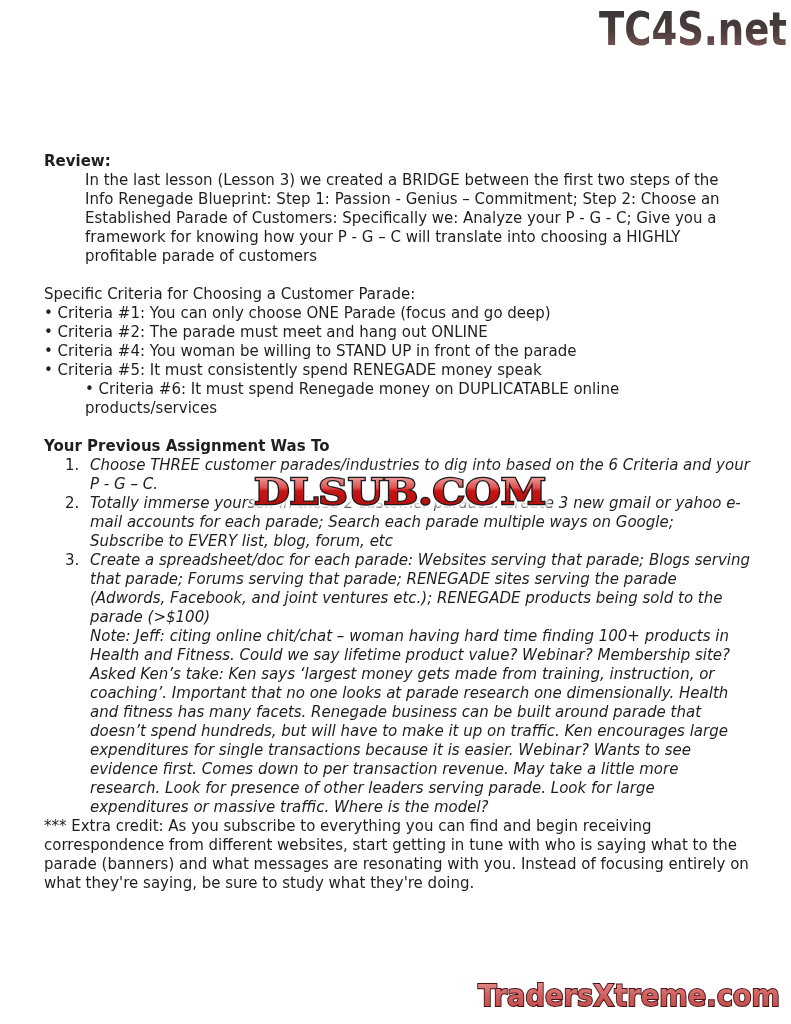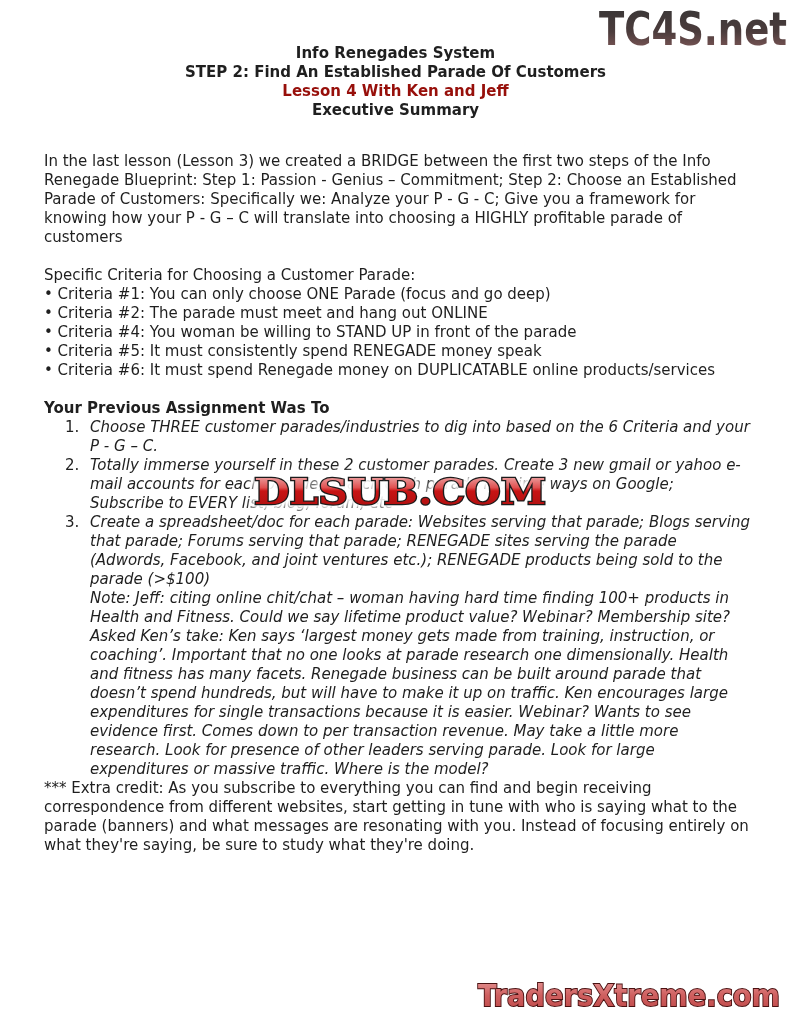--- a/index.html
+++ b/index.html
@@ -17,21 +17,21 @@
   .wm-top { position:absolute; top:3px; right:2px; z-index:4; }
   
   .header {
     position:absolute; top:44px; left:0; width:100%;
     text-align:center; font-weight:bold; z-index:1;
   }
   .header .lesson { color:#970f0a; }
   
   .content { position:absolute; top:152px; left:44px; width:706px; z-index:1; }
   .bold { font-weight:bold; }
-  .gap-after { margin-bottom:19px; }
+  .gap-after { margin-bottom:19px;margin-left:41px; }
   .olist { margin-top:0; }
   .li-row { display:flex; }
   .li-num { flex:0 0 25px; margin-left:21px; }
   .li-txt { flex:1;font-style:italic; }
   
   .wm-mid {
     position:absolute; left:250px; top:466px; z-index:5;
     filter: drop-shadow(0 0 1px #ffffff) drop-shadow(0 0 2px #ffffff)
             drop-shadow(0 0 3px rgba(255,255,255,0.95)) drop-shadow(0 0 4px rgba(255,255,255,0.9));
   }
@@ -53,29 +53,24 @@
         <linearGradient id="tcgrad" x1="0" y1="0" x2="0" y2="1">
           <stop offset="0" stop-color="#363636"></stop>
           <stop offset="0.55" stop-color="#4b3c3c"></stop>
           <stop offset="1" stop-color="#8d6060"></stop>
         </linearGradient>
       </defs>
       <text x="96" y="42" text-anchor="middle" font-family="DejaVu Sans, sans-serif" font-weight="bold" font-size="46" textLength="188" lengthAdjust="spacingAndGlyphs" fill="url(#tcgrad)">TC4S.net</text>
     </svg>
   </div>
 
-  <div class="header">
-    <div>Info Renegades System</div>
-    <div>STEP 2: Find An Established Parade Of Customers</div>
-    <div class="lesson">Lesson 4 With Ken and Jeff</div>
-    <div>Executive Summary</div>
-  </div>
 
   <div class="content">
 
+    <div class="bold">Review:</div>
     <div class="gap-after">In the last lesson (Lesson 3) we created a BRIDGE between the first two steps of the Info Renegade Blueprint: Step 1: Passion - Genius – Commitment; Step 2: Choose an Established Parade of Customers: Specifically we: Analyze your P - G - C; Give you a framework for knowing how your P - G – C will translate into choosing a HIGHLY profitable parade of customers</div>
 
     <div>Specific Criteria for Choosing a Customer Parade:</div>
     <div class="blist">
       <div>• Criteria #1: You can only choose ONE Parade (focus and go deep)</div>
       <div>• Criteria #2: The parade must meet and hang out ONLINE</div>
       <div>• Criteria #4: You woman be willing to STAND UP in front of the parade</div>
       <div>• Criteria #5: It must consistently spend RENEGADE money speak</div>
       <div class="gap-after">• Criteria #6: It must spend Renegade money on DUPLICATABLE online products/services</div>
     </div>

